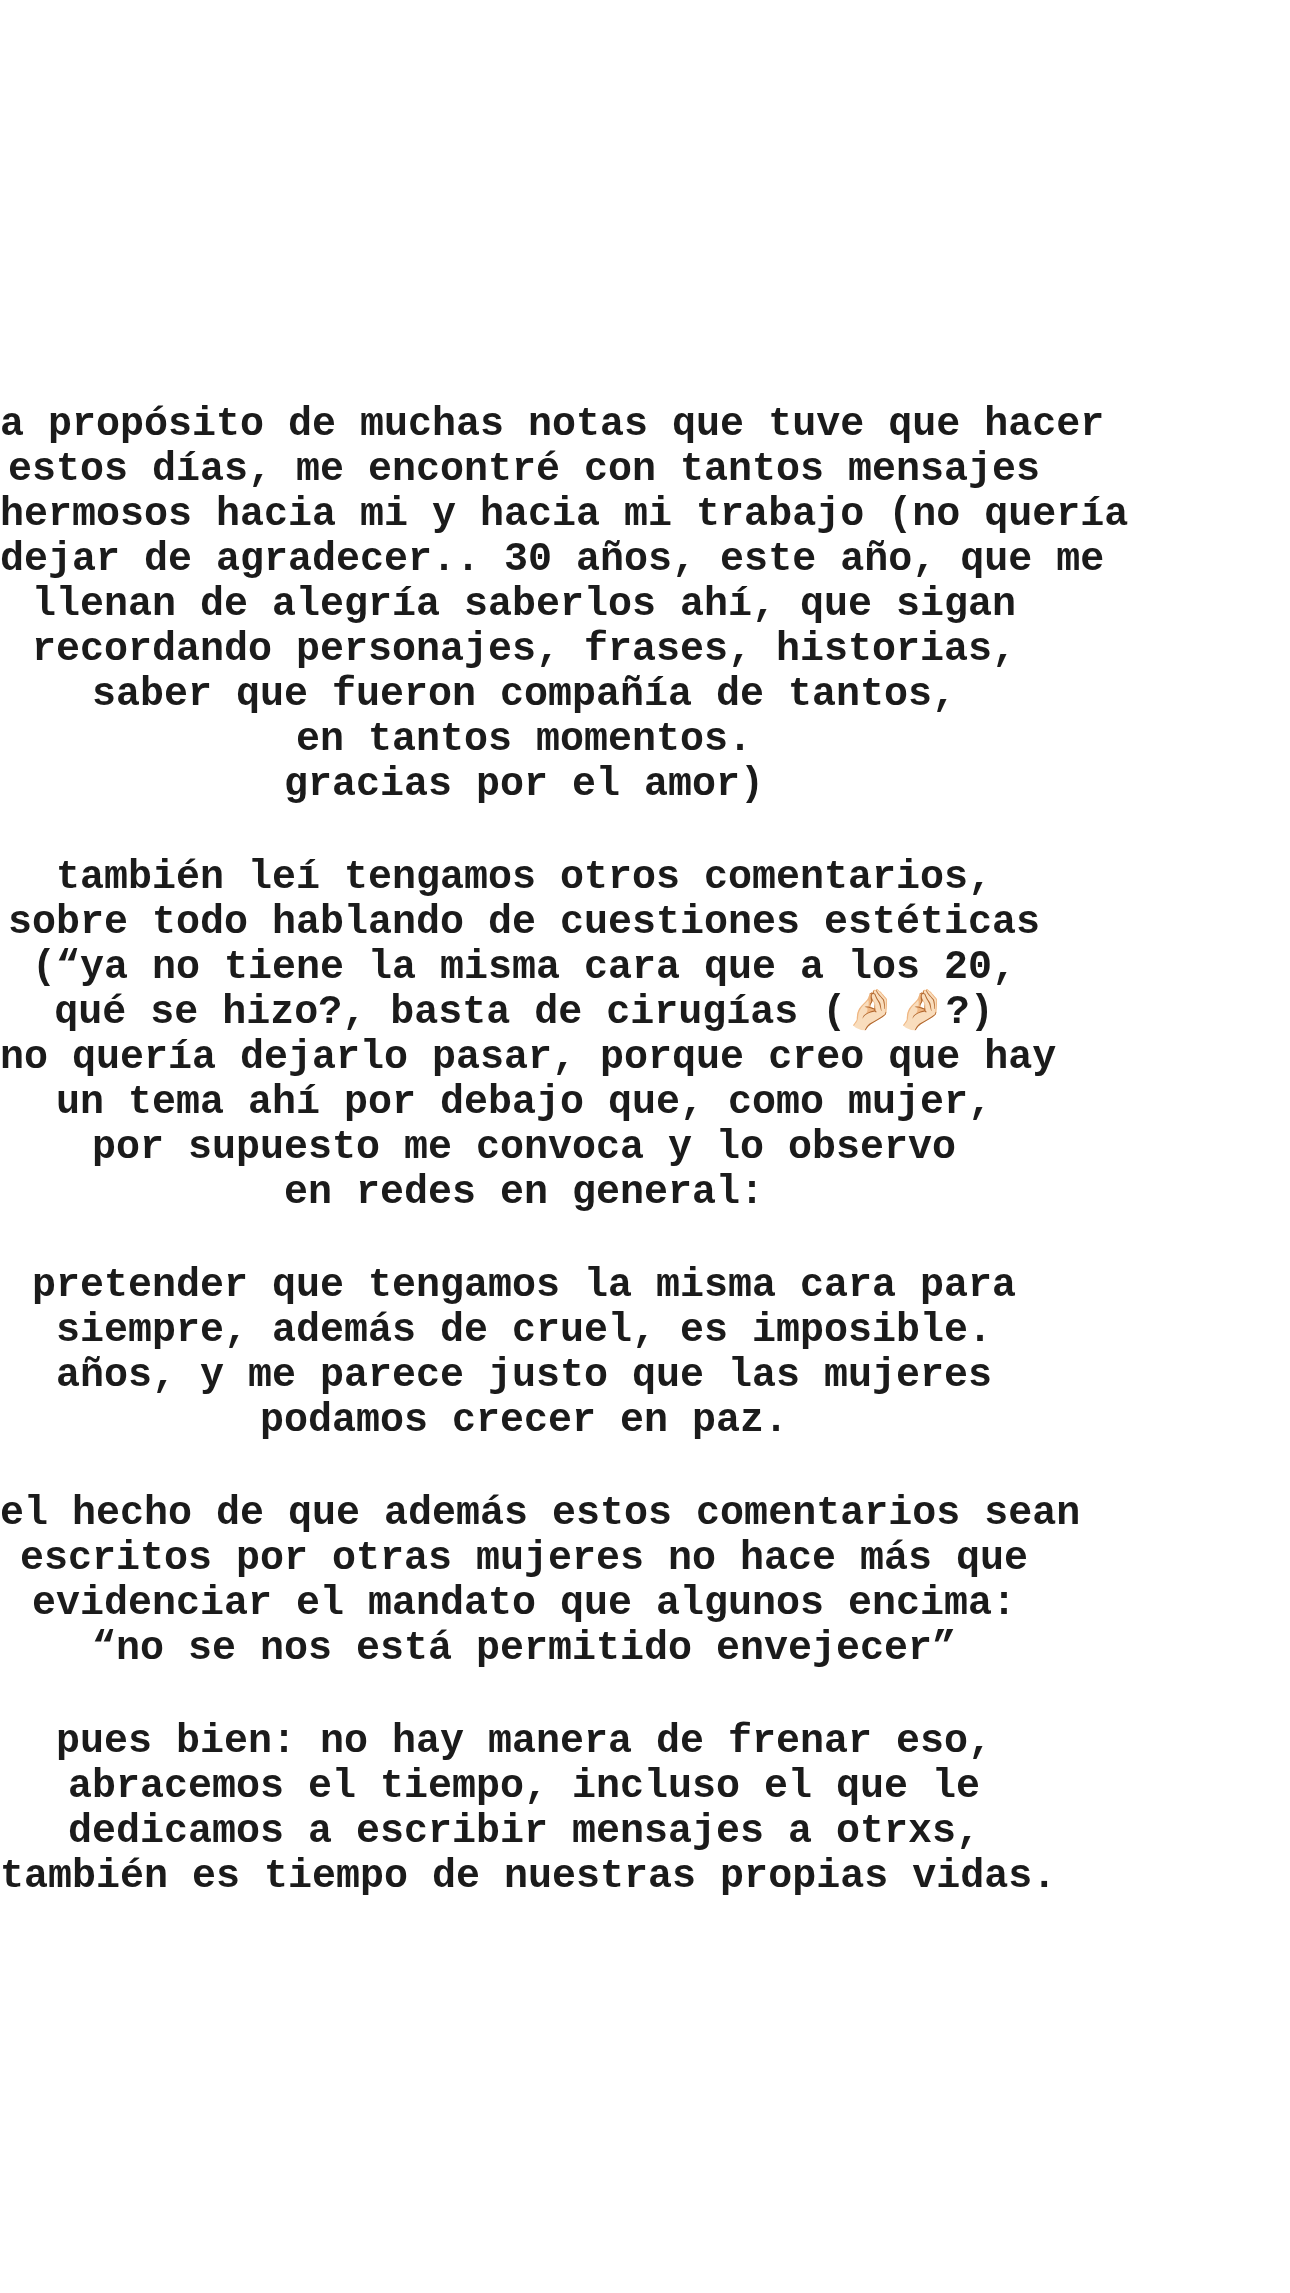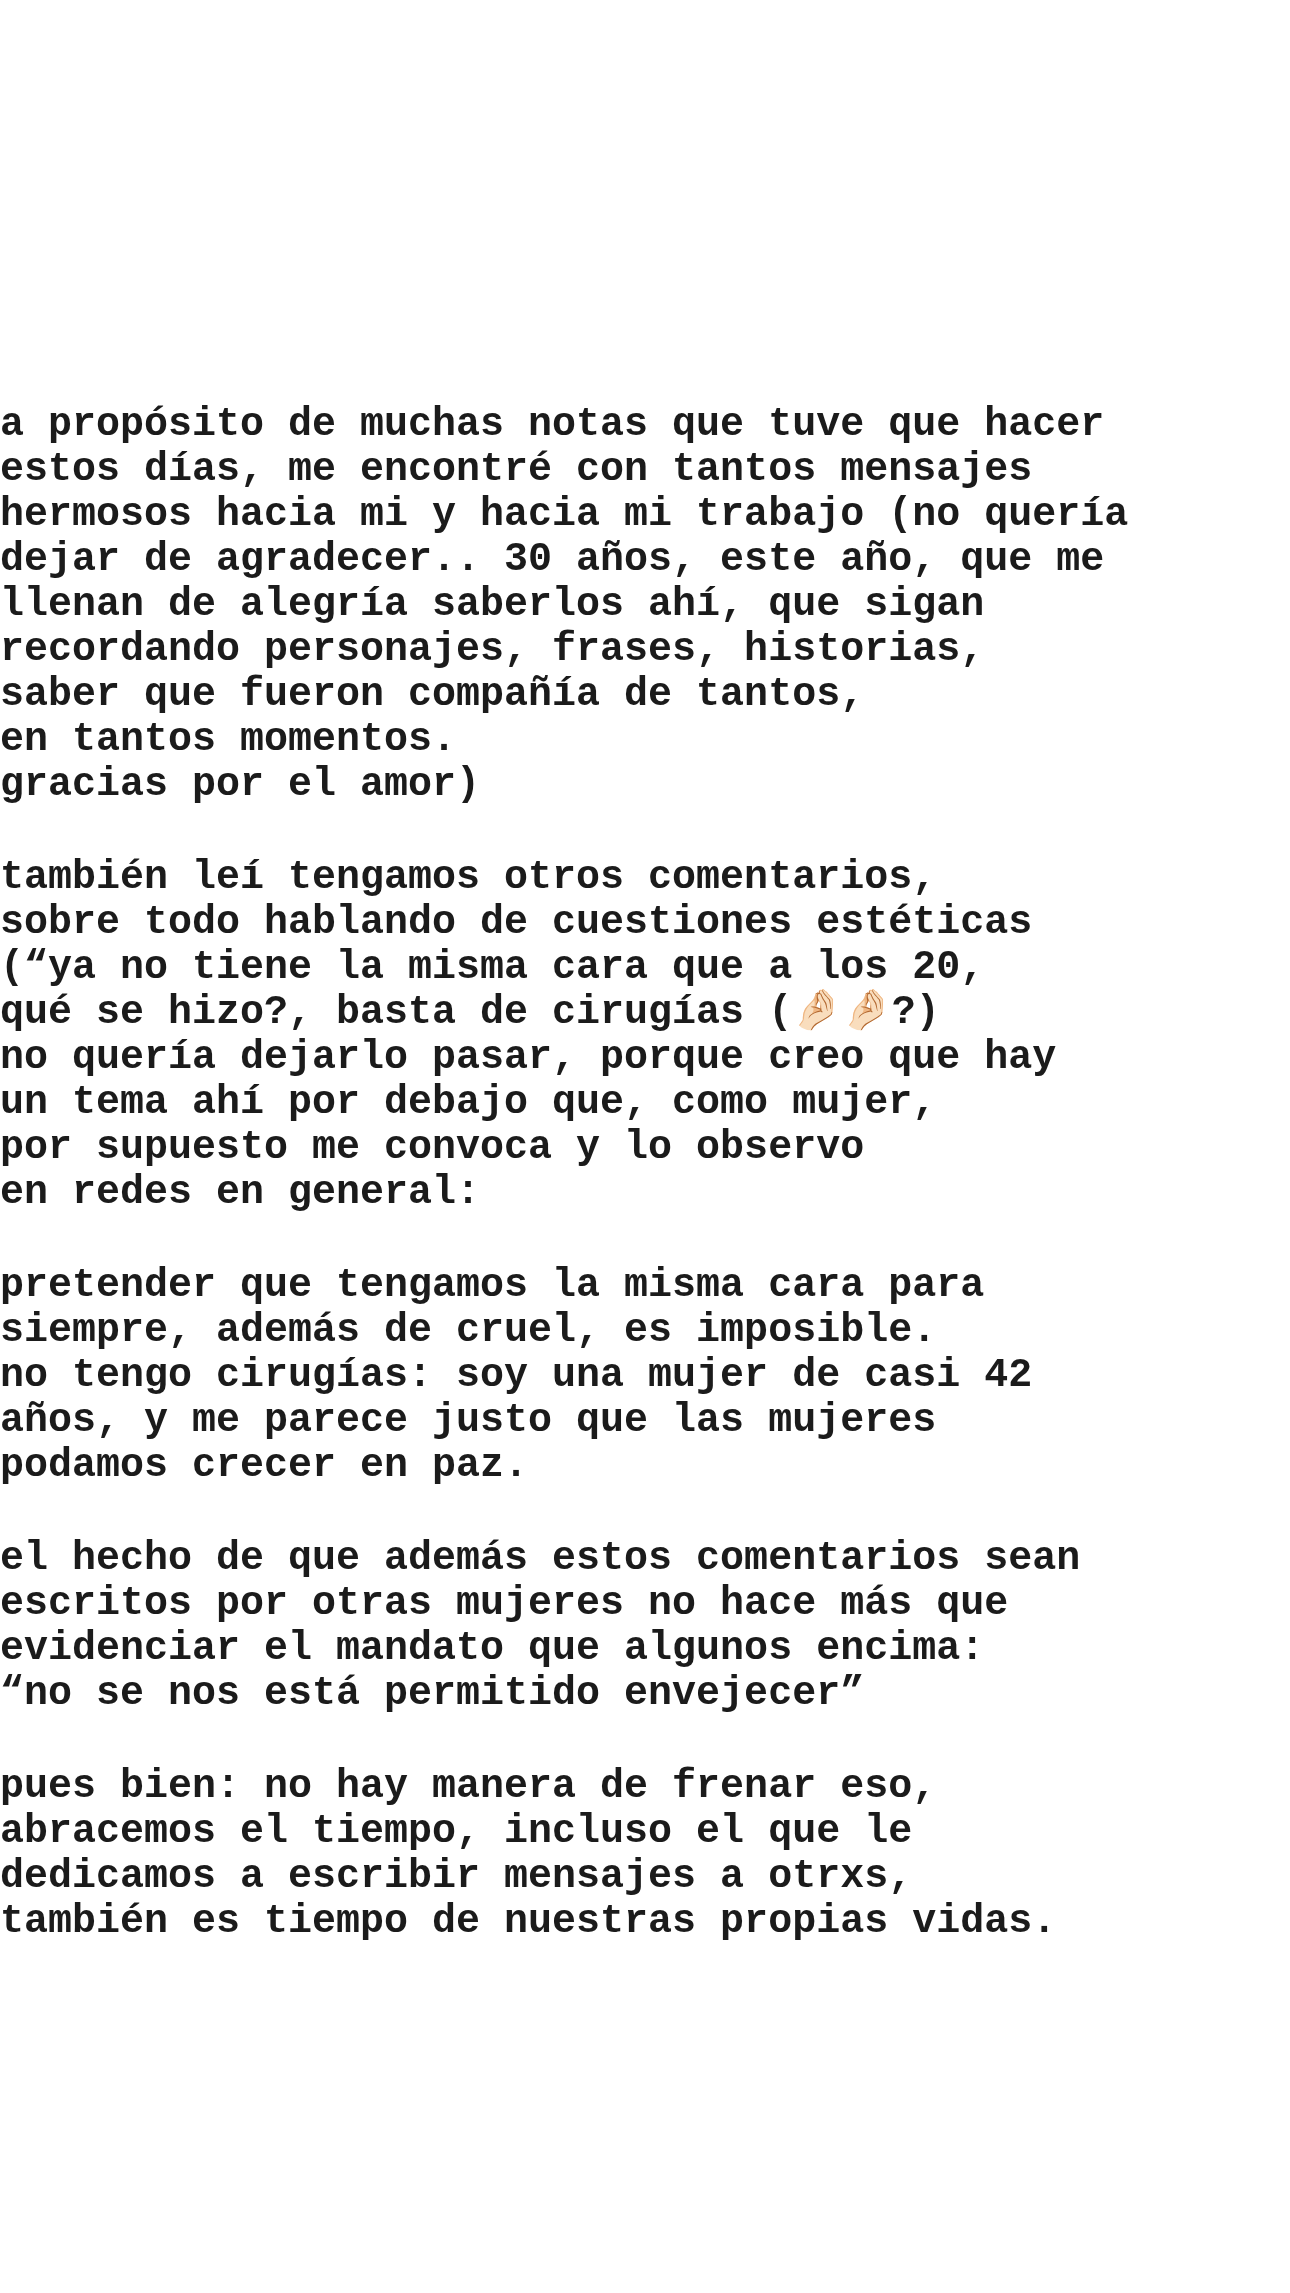--- a/index.html
+++ b/index.html
@@ -13,20 +13,21 @@
     width: 1290px;
     height: 2293px;
     background: #ffffff;
     overflow: hidden;
   }
   .story-text {
     position: absolute;
     top: 402px;
     left: 0;
     width: 1048px;
+    text-align: center;
     font-family: "Liberation Mono", "DejaVu Sans Mono", monospace;
     font-weight: 700;
     font-size: 40px;
     line-height: 45px;
     color: #1b1b1b;
     letter-spacing: 0;
   }
   .story-paragraph {
     margin: 0 0 48px 0;
     padding: 0;
@@ -63,21 +64,20 @@
       <div class="story-line">qué se hizo?, basta de cirugías (🤌🏻🤌🏻?)</div>
       <div class="story-line">no quería dejarlo pasar, porque creo que hay</div>
       <div class="story-line">un tema ahí por debajo que, como mujer,</div>
       <div class="story-line">por supuesto me convoca y lo observo</div>
       <div class="story-line">en redes en general:</div>
     </div>
 
     <div class="story-paragraph">
       <div class="story-line">pretender que tengamos la misma cara para</div>
       <div class="story-line">siempre, además de cruel, es imposible.</div>
-      <div class="story-line">no tengo cirugías: soy una mujer de casi 42</div>
       <div class="story-line">años, y me parece justo que las mujeres</div>
       <div class="story-line">podamos crecer en paz.</div>
     </div>
 
     <div class="story-paragraph">
       <div class="story-line">el hecho de que además estos comentarios sean</div>
       <div class="story-line">escritos por otras mujeres no hace más que</div>
       <div class="story-line">evidenciar el mandato que algunos encima:</div>
       <div class="story-line">“no se nos está permitido envejecer”</div>
     </div>

